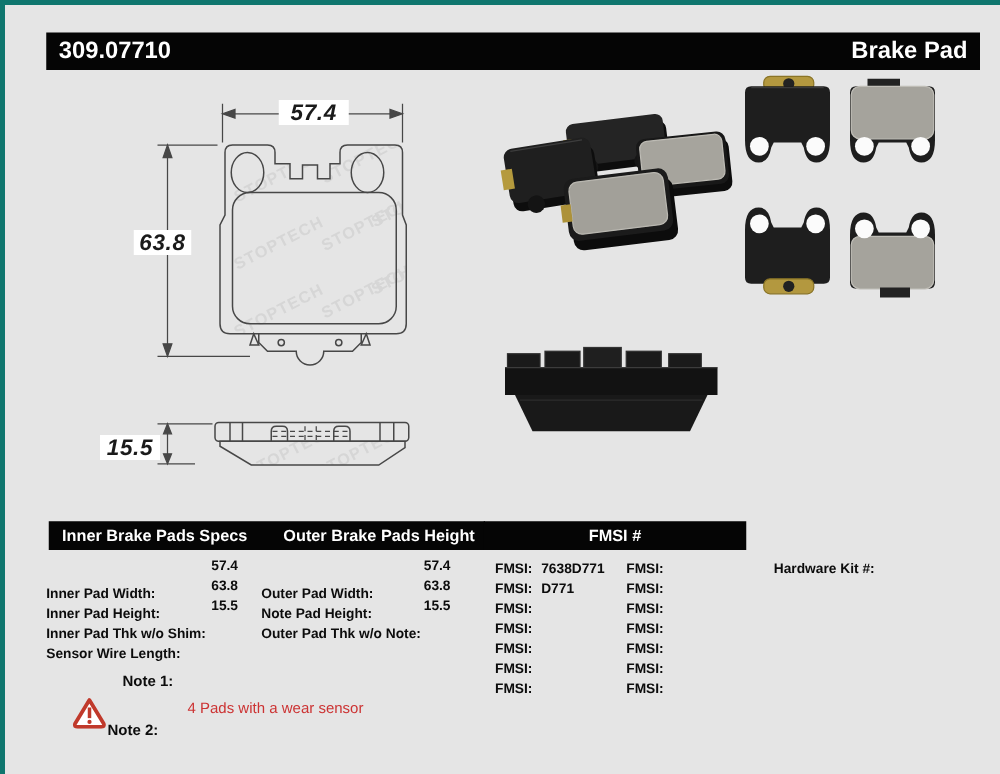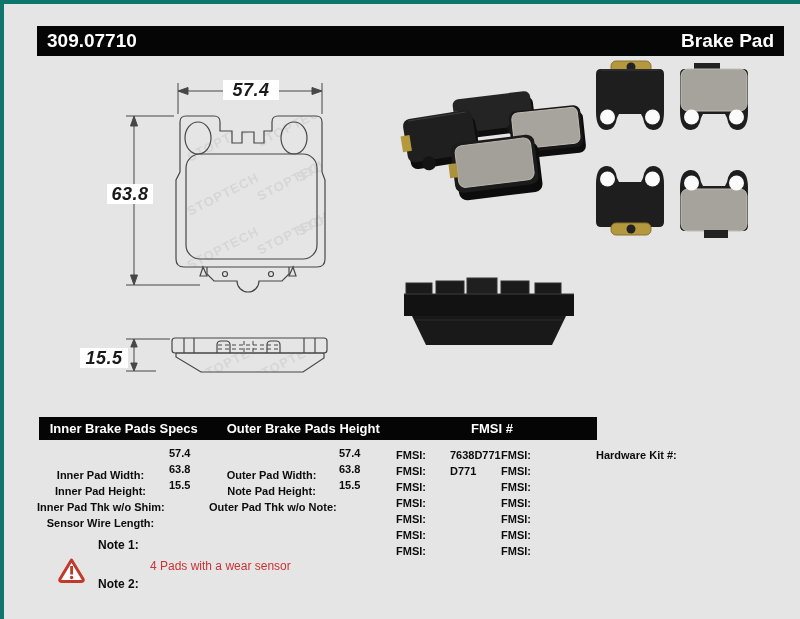--- a/index.html
+++ b/index.html
@@ -25,27 +25,27 @@
   
   .tbar{
     top:413px;height:23px;background:#050505;color:#fff;display:flex;
     align-items:center;justify-content:center;font-size:13px;font-weight:bold;gap:10px;
   }
   .tbar .half{flex:1;text-align:center;}
   
   .col{top:441px;}
   .spec-row{display:flex;height:16px;align-items:center;
     font-size:11px;font-weight:bold;color:#0c0c0c;white-space:nowrap;}
-  .spec-row .lbl{text-align:center;margin-top:44px;}
+  .spec-row .lbl{text-align:left;margin-top:44px;}
   .spec-row .val{margin-left:5px;}
   .inner-col .lbl{width:127px;}
   .outer-col .lbl{width:125px;}
   .fmsi-row{display:flex;height:16px;align-items:flex-end;
     font-size:11px;font-weight:bold;white-space:nowrap;}
-  .fmsi-row .val{margin-left:24px;}
+  .fmsi-row .val{margin-left:7px;}
   
   .note-label{font-size:12px;font-weight:bold;color:#0c0c0c;}
   .note-red{font-size:12px;font-weight:normal;color:#cc3333;}
   .wm{font-weight:bold;letter-spacing:1px;}
 </style>
 </head>
 <body>
 
 <div class="page">
 
@@ -318,30 +318,30 @@
     <div class="fmsi-row">
         <span>FMSI:</span>
         <span class="val"></span>
       </div>
     <div class="fmsi-row">
         <span>FMSI:</span>
         <span class="val"></span>
       </div>
   </div>
 
-  <div class="abs col" style="left:580px;width:170px;padding-left:12px;">
+  <div class="abs col" style="left:603px;width:170px;padding-left:12px;">
     <div class="fmsi-row">
         <span>Hardware Kit #:</span>
         <span class="val"></span>
       </div>
   </div>
 
   <svg class="abs" style="left:54px;top:554px;" width="27" height="25" viewBox="0 0 27 25">
     <path d="M13.5,2 L25,21 Q26,23.5 23,23.5 L4,23.5 Q1,23.5 2,21 Z" fill="#fff" stroke="#c0392b" stroke-width="3" stroke-linejoin="round"></path>
     <rect x="12.2" y="8" width="2.8" height="8.5" fill="#c0392b"></rect>
     <circle cx="13.6" cy="19.5" r="1.7" fill="#c0392b"></circle>
   </svg>
   <span class="abs note-label" style="left:94px;top:534px;">Note 1:</span>
   <span class="abs note-red" style="left:146px;top:555px;">4 Pads with a wear sensor</span>
-  <span class="abs note-label" style="left:94px;top:573px;">Note 2:</span>
+  <span class="abs note-label" style="left:82px;top:573px;">Note 2:</span>
   <span class="abs note-red" style="left:146px;top:573px;"></span>
 
 </div>
 
 </body></html>

